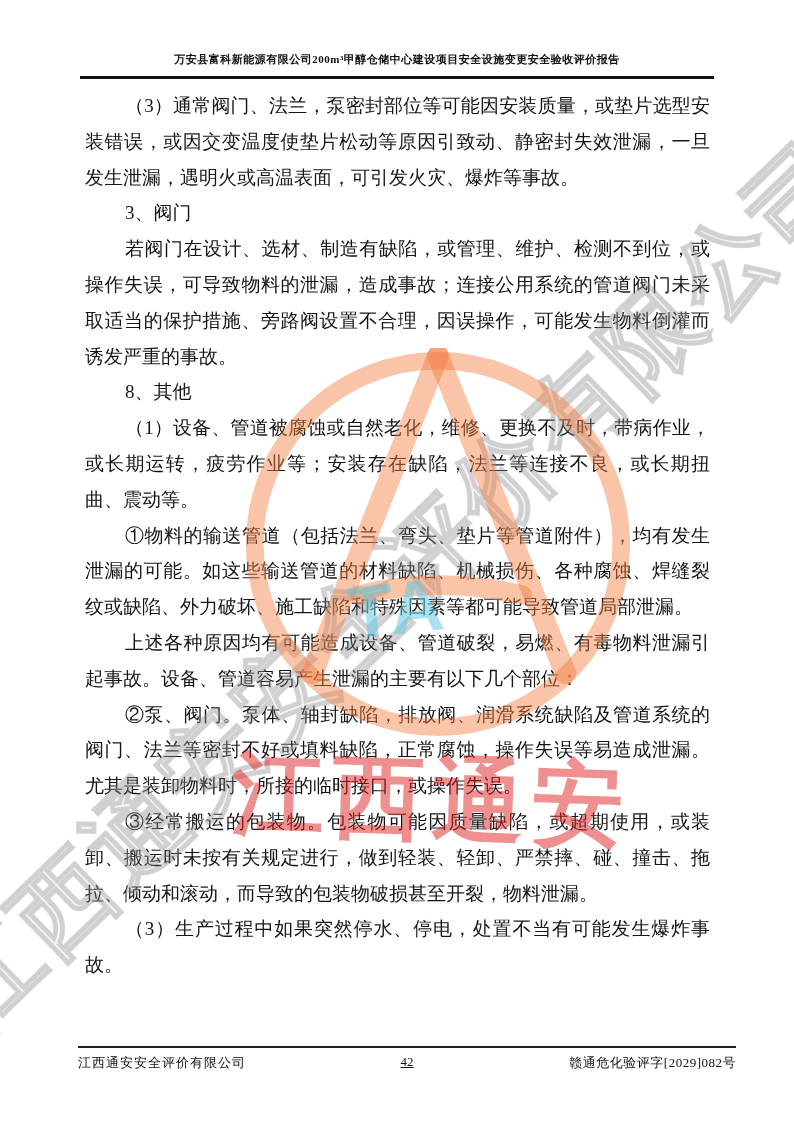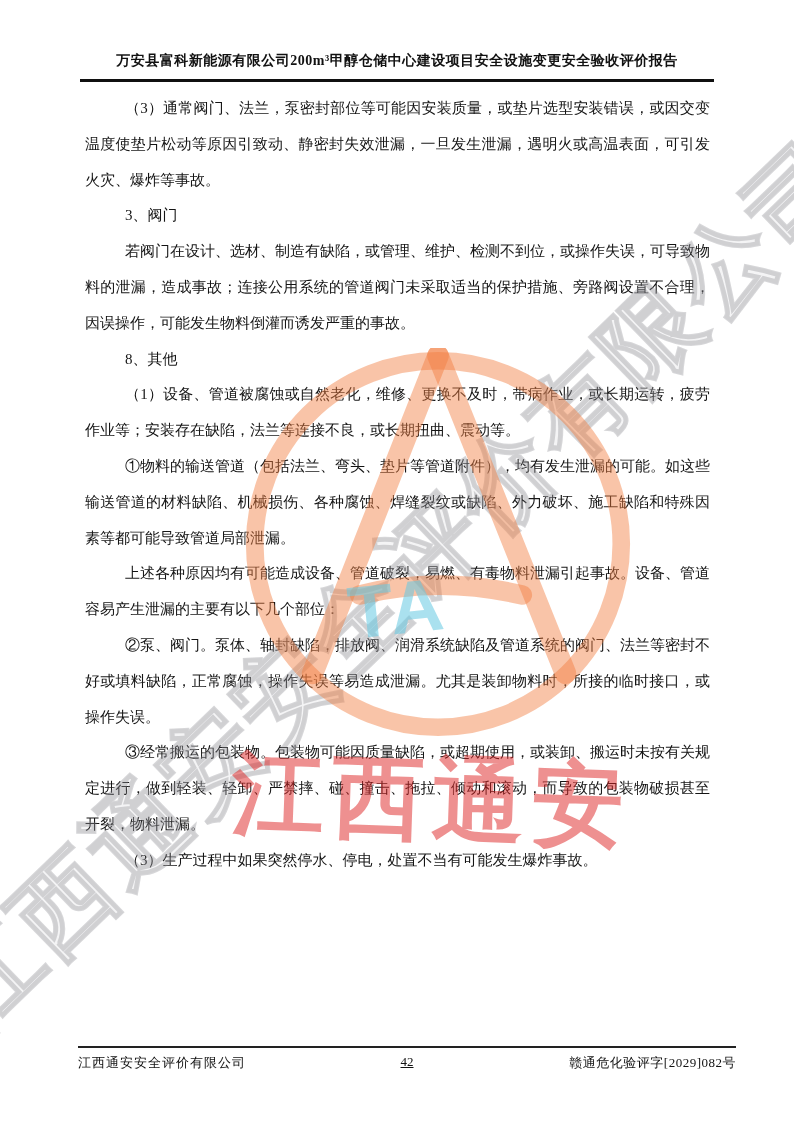--- a/index.html
+++ b/index.html
@@ -14,35 +14,35 @@
     font-family: "Liberation Serif", "DejaVu Serif", serif;
     color: #1a1a1a;
   }
 
   
   .content { position: relative; z-index: 1; }
 
   .doc-header { padding-top: 52px; }
   .doc-title {
     text-align: center;
-    font-size: 14px;
+    font-size: 11px;
     font-weight: bold;
     letter-spacing: 0.5px;
     color: #111;
   }
   .header-rule {
     margin: 9px 80px 0 80px;
     border-top: 3px solid #101010;
   }
 
   .doc-body {
     padding: 9px 84px 0 85px;
   }
   .doc-body p {
-    font-size: 15px;
+    font-size: 19px;
     line-height: 35.8px;
     text-align: justify;
     text-justify: inter-ideograph;
     text-indent: 40px;
     color: #141414;
   }
 
   .doc-footer {
     position: absolute;
     left: 78px;

